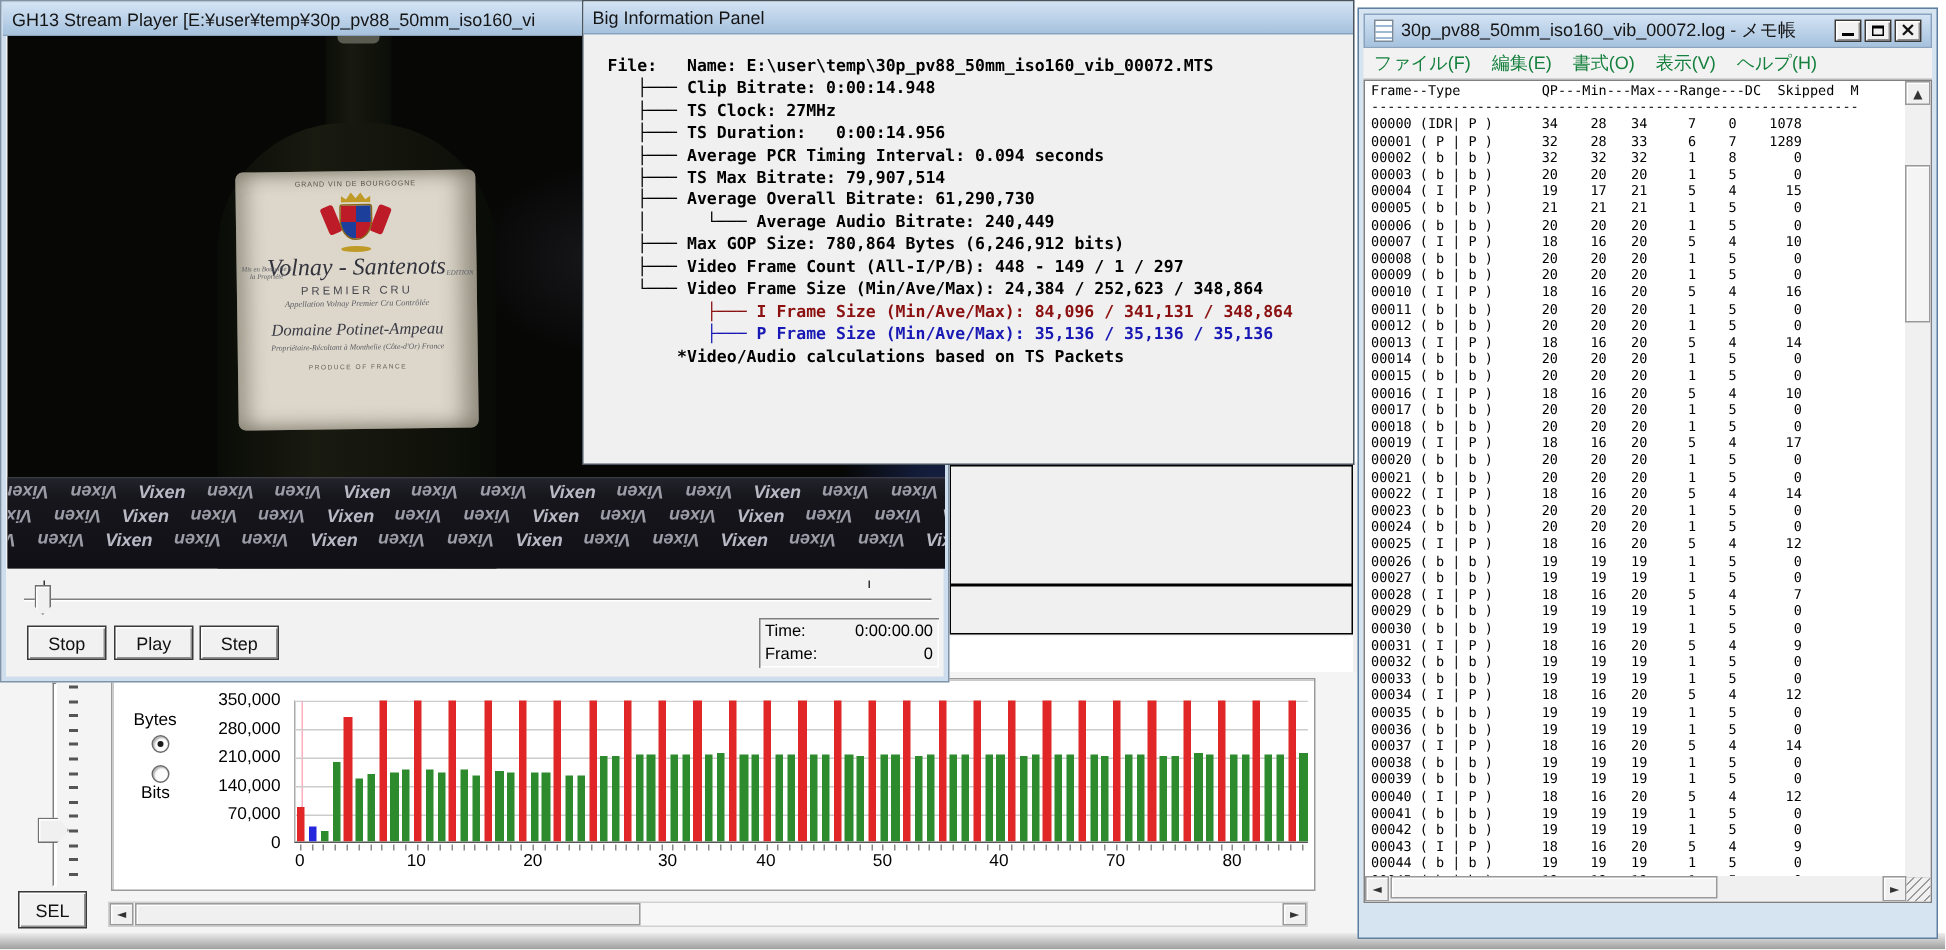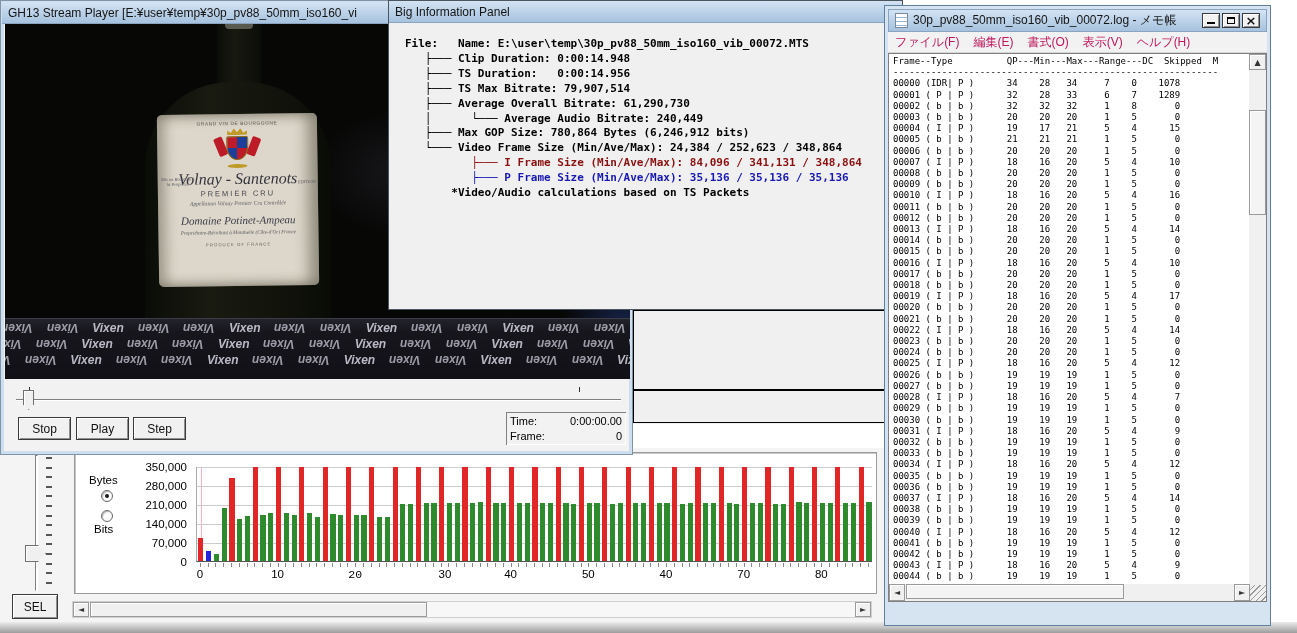--- a/index.html
+++ b/index.html
@@ -102,31 +102,31 @@
 
   
   #infopanel { left:388px; top:0; width:515px; height:310px; background:#f0f0f0; border:1px solid #4a5560; z-index:3; }
   #info-tree { padding:14px 0 0 16px; }
   .iline { font:bold 11px "DejaVu Sans Mono",monospace; line-height:14.9px; white-space:pre; color:#000; }
   .c-i { color:#8b1010; }
   .c-p { color:#1818b4; }
   .c-b { color:#0c7c14; }
 
   
-  #notepad { left:884px; top:5px; width:387px; height:621px; background:#d6e4f1; border:1px solid #5f7f9f; padding:3px; z-index:4; }
+  #notepad { left:905px; top:5px; width:387px; height:621px; background:#d6e4f1; border:1px solid #5f7f9f; padding:3px; z-index:4; }
   #notepad .titlebar { height:23px; border:1px solid #8aa4c0; }
   #np-icon { width:13px; height:15px; background:#fdfdfd; border:1px solid #7a8a9a; margin-right:5px;
     background-image:repeating-linear-gradient(#fdfdfd 0 3px, #9db8d4 3px 4px); }
   #np-title { flex:1; overflow:hidden; white-space:nowrap; }
   .capbtn { width:18px; height:15px; margin-left:2px; position:relative; }
   .glyph-min { position:absolute; left:4px; bottom:3px; width:8px; height:2px; background:#000; }
   .glyph-max { position:absolute; left:4px; top:3px; width:8px; height:7px; border:1px solid #000; border-top-width:2px; }
   .glyph-close { font:bold 13px "DejaVu Sans",sans-serif; line-height:13px; }
   #np-menubar { height:21px; background:#f2f2f2; border-bottom:1px solid #d5d5d5; display:flex; align-items:center; }
-  .menu-item { padding:0 7px; font:12px "Liberation Sans",sans-serif; color:#be185d; }
+  .menu-item { padding:0 7px; font:12px "Liberation Sans",sans-serif; color:#15803d; }
   #np-edit { position:relative; height:549px; background:#fff; border:1px solid #808080; overflow:hidden; }
   #np-text { position:absolute; left:0; top:0; width:358px; height:530px; padding:2px 0 0 4px;
     font:9px "DejaVu Sans Mono",monospace; line-height:11.2px; white-space:pre; color:#000; overflow:hidden; }
   #np-vsb { position:absolute; right:0; top:0; width:17px; height:547px; background:#f0f0f0; }
   #np-vsb-thumb { position:absolute; left:0; top:56px; width:17px; height:105px; background:#f4f4f4; border:1px solid #9a9a9a; box-shadow:inset 1px 1px 0 #fff; }
   #np-hsb { position:absolute; left:0; bottom:0; width:361px; height:17px; background:#f0f0f0; }
   #np-hsb-thumb { position:absolute; left:17px; top:0; width:218px; height:15px; background:#f4f4f4; border:1px solid #9a9a9a; box-shadow:inset 1px 1px 0 #fff; }
   #np-grip { position:absolute; right:0; bottom:0; width:16px; height:16px;
     background:repeating-linear-gradient(135deg, #f0f0f0 0 3px, #9a9a9a 3px 4px); }
 </style>
@@ -359,21 +359,21 @@
           <div class="xtick" style="left: 754.108px;"></div>
           <div class="xtick" style="left: 761.876px;"></div>
           <div class="xtick" style="left: 769.644px;"></div>
           <div class="xtick" style="left: 777.412px;"></div>
           <div class="xtick" style="left: 785.18px;"></div>
           <div class="xtick" style="left: 792.948px;"></div>
         </div>
       <div id="xlabels">
           <span class="xlabel" style="left: 124.9px;">0</span>
           <span class="xlabel" style="left: 202.58px;">10</span>
-          <span class="xlabel" style="left: 280.26px; font-family: Liberation Mono, monospace;">20</span>
+          <span class="xlabel" style="left: 280.26px;">20</span>
           <span class="xlabel" style="left: 370px;">30</span>
           <span class="xlabel" style="left: 435.62px;">40</span>
           <span class="xlabel" style="left: 513.3px;">50</span>
           <span class="xlabel" style="left: 590.98px;">40</span>
           <span class="xlabel" style="left: 668.66px;">70</span>
           <span class="xlabel" style="left: 746.34px;">80</span>
         </div>
     </div>
 
     <div id="hscroll">
@@ -482,26 +482,29 @@
       </div>
     </div>
   </div>
 
   <div class="win" id="infopanel">
     <div class="titlebar">
       <span>Big Information Panel</span>
     </div>
     <div id="info-tree">
         <div class="iline c-k">File:   Name: E:\user\temp\30p_pv88_50mm_iso160_vib_00072.MTS</div>
-        <div class="iline c-k">   ├─── Clip Duration: 0:00:14.948</div>
+        <div class="iline c-k">   ├─── Clip Bitrate: 0:00:14.948</div>
+        <div class="iline c-k">   ├─── TS Clock: 27MHz</div>
         <div class="iline c-k">   ├─── TS Duration:   0:00:14.956</div>
+        <div class="iline c-k">   ├─── Average PCR Timing Interval: 0.094 seconds</div>
         <div class="iline c-k">   ├─── TS Max Bitrate: 79,907,514</div>
         <div class="iline c-k">   ├─── Average Overall Bitrate: 61,290,730</div>
         <div class="iline c-k">   │      └─── Average Audio Bitrate: 240,449</div>
         <div class="iline c-k">   ├─── Max GOP Size: 780,864 Bytes (6,246,912 bits)</div>
+        <div class="iline c-k">   ├─── Video Frame Count (All-I/P/B): 448 - 149 / 1 / 297</div>
         <div class="iline c-k">   └─── Video Frame Size (Min/Ave/Max): 24,384 / 252,623 / 348,864</div>
         <div class="iline c-i">          ├─── I Frame Size (Min/Ave/Max): 84,096 / 341,131 / 348,864</div>
         <div class="iline c-p">          ├─── P Frame Size (Min/Ave/Max): 35,136 / 35,136 / 35,136</div>
         <div class="iline c-k">       *Video/Audio calculations based on TS Packets</div>
       </div>
   </div>
 
   <div class="win" id="notepad">
     <div class="titlebar">
       <span id="np-icon"></span>

